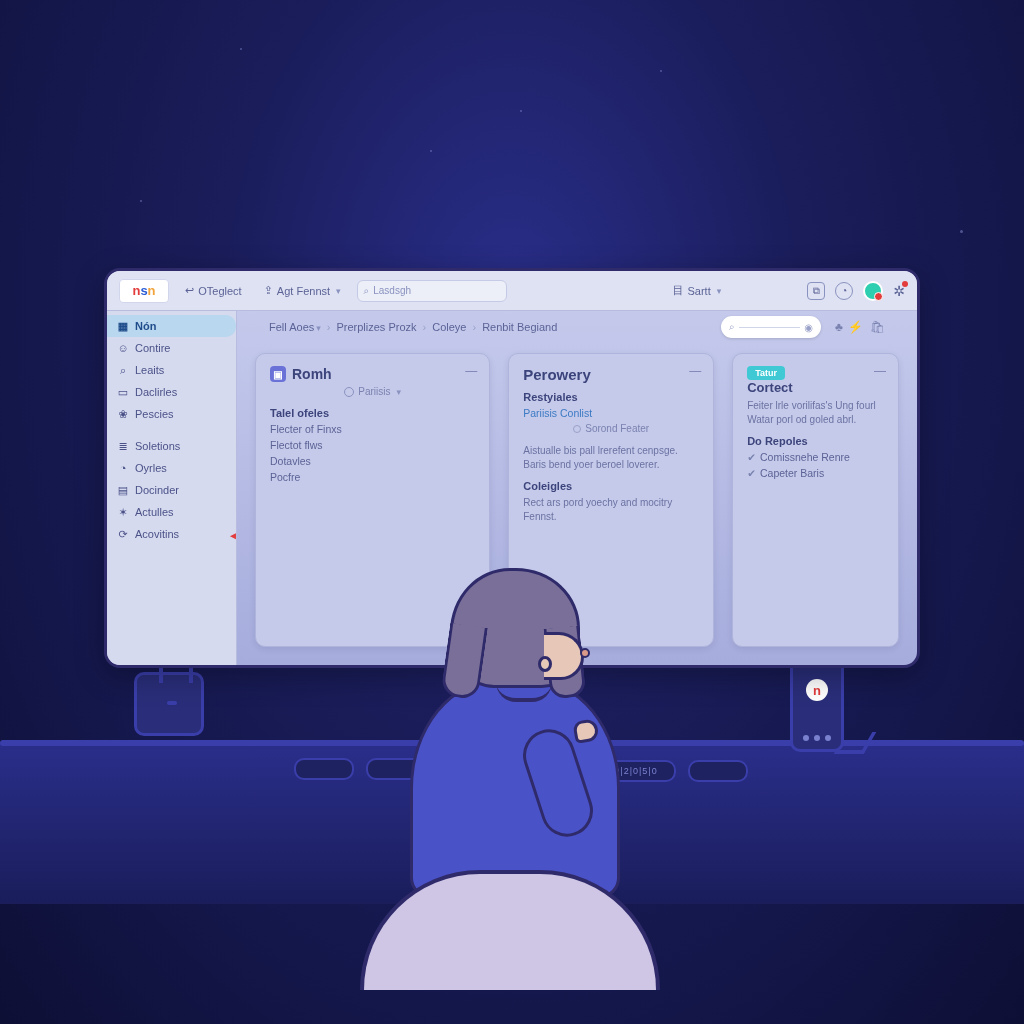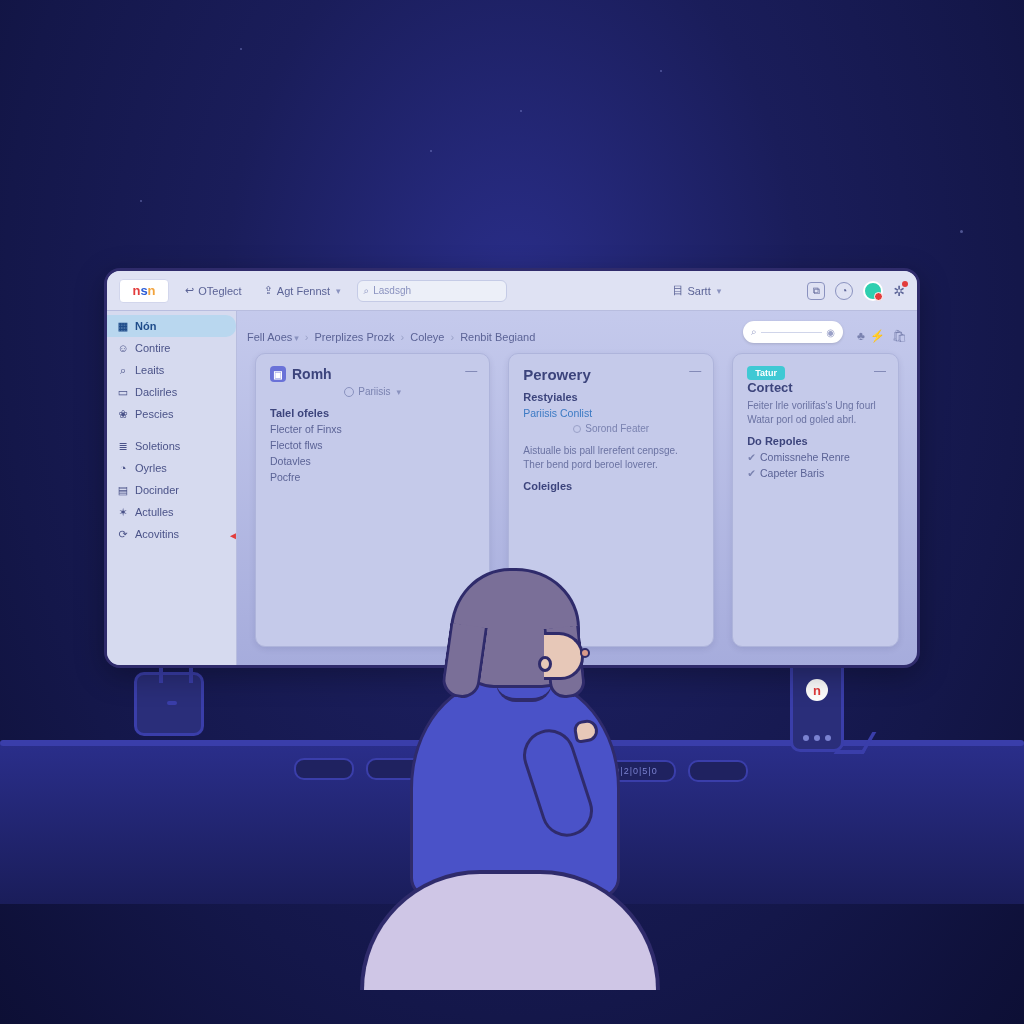--- a/index.html
+++ b/index.html
@@ -73,21 +73,21 @@
     display: flex; align-items: center; gap: 6px; padding: 5px 10px; cursor: pointer;
     white-space: nowrap; overflow: hidden;
   }
   .sbitem.active { background: #b9d7ef; color: #1f4c8a; font-weight: 600; border-radius: 0 10px 10px 0; }
   .sbgap { height: 10px; }
   .sbicon { width: 12px; height: 12px; display:inline-flex; align-items:center; justify-content:center; font-size:11px; }
   .pin { position:absolute; left: 228px; top: 266px; color:#e23c3c; font-size:10px; }
 
   .main { flex: 1; display: flex; flex-direction: column; }
   .crumbs {
-    height: 32px; display: flex; align-items: flex-end; gap: 6px; padding: 0 10px;
+    height: 32px; display: flex; align-items: center; gap: 6px; padding: 0 32px;
     font-size: 11px; color: #5b6396;
   }
   .crumbs .sep { color: #9aa1c8; }
   .search2 {
     margin-left: auto; width: 100px; height: 22px; background: #fff; border-radius: 11px;
     display: flex; align-items: center; padding: 0 8px; gap: 4px;
     box-shadow: 0 1px 3px rgba(0,0,0,.15); font-size: 10px; color: #9aa1c8;
   }
   .miniicon { color:#7a82b0; font-size:12px; }
 
@@ -320,22 +320,23 @@
           <span class="dash">—</span>
           <h3 style="font-size:15px">
               <span>Perowery</span>
             </h3>
           <div class="sect">Restyiales</div>
           <div class="line" style="color:#3c7ac4">Pariisis Conlist</div>
           <div class="sub">
               <span style="width:8px;height:8px;border:1px solid #9aa1c8;border-radius:50%;display:inline-block"></span>
               <span>Sorond Feater</span>
             </div>
-          <div class="body">Aistualle bis pall lrerefent cenpsge. Ther bend pord beroel loverer.</div>
+          <div class="body">Aistualle bis pall lrerefent cenpsge. Baris bend yoer beroel loverer.</div>
           <div class="sect">Coleigles</div>
+          <div class="body">Rect ars pord yoechy and mocitry Fennst.</div>
         </div>
 
         <div class="card c3">
           <span class="dash">—</span>
           <span class="badge">Tatur</span>
           <div class="sect" style="margin-top:0;font-size:13px">Cortect</div>
           <div class="body">Feiter lrle vorilifas's Ung fourl Watar porl od goled abrl.</div>
           <div class="sect">Do Repoles</div>
           <div class="line"><span class="check">✔</span><span>Comissnehe Renre</span></div>
           <div class="line"><span class="check">✔</span><span>Capeter Baris</span></div>

